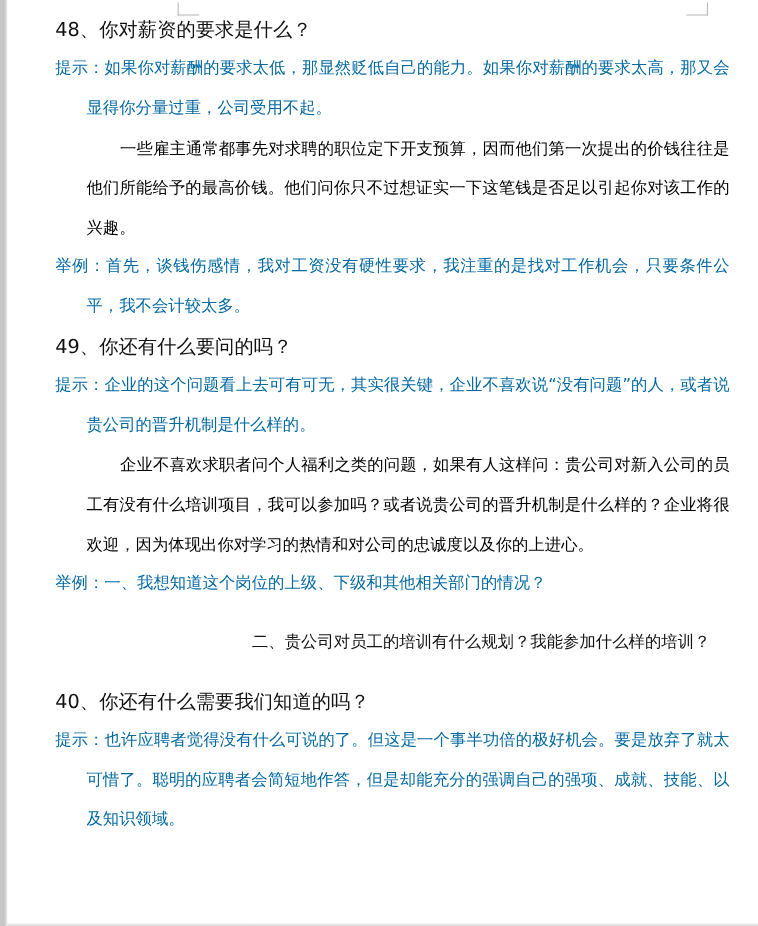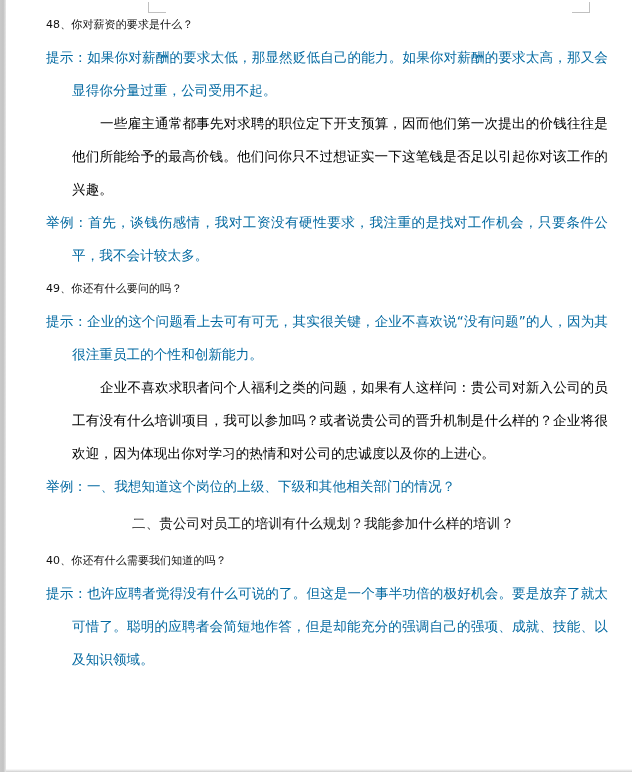--- a/index.html
+++ b/index.html
@@ -34,21 +34,21 @@
     padding:0;box-sizing:border-box;
   }
   #document-body{
     position:absolute;left:46px;top:8px;width:562px;
   }
 
   
   .qa-block{margin:0 0 0 0;}
 
   .question-heading{
-    font-size:11px;
+    font-size:16px;
     line-height:33px;
     color:#101010;
     margin:0;
     letter-spacing:0.1px;
     white-space:nowrap;
   }
 
   .hint-block,.example-block{
     font-size:13.6px;
     line-height:33px;
@@ -70,24 +70,24 @@
     text-indent:28px;     
     text-align:justify;
     text-justify:inter-ideograph;
     letter-spacing:0.05px;
     font-family:Liberation Serif, serif;
   }
   .example-item{
     font-size:13.6px;
     line-height:33px;
     color:#121212;
-    margin:4px;
+    margin:16px;
     padding-left:26px;
     text-indent:56px;
-    text-align:left;
+    text-align:right;
     letter-spacing:0.05px;
     white-space:nowrap;
   }
 </style>
 </head>
 <body>
 
 <div id="document-page">
 
   <div id="page-edge-left"></div>
@@ -109,21 +109,21 @@
 
       <p class="hint-block">提示：如果你对薪酬的要求太低，那显然贬低自己的能力。如果你对薪酬的要求太高，那又会显得你分量过重，公司受用不起。</p>
       <p class="body-para">一些雇主通常都事先对求聘的职位定下开支预算，因而他们第一次提出的价钱往往是他们所能给予的最高价钱。他们问你只不过想证实一下这笔钱是否足以引起你对该工作的兴趣。</p>
 
       <p class="hint-block">举例：首先，谈钱伤感情，我对工资没有硬性要求，我注重的是找对工作机会，只要条件公平，我不会计较太多。</p>
     </div>
 
     <div class="qa-block">
       <p class="question-heading">49、你还有什么要问的吗？</p>
 
-      <p class="hint-block">提示：企业的这个问题看上去可有可无，其实很关键，企业不喜欢说“没有问题”的人，因为其很注重员工的个性和创新能力。</p>
+      <p class="hint-block">提示：企业的这个问题看上去可有可无，其实很关键，企业不喜欢说“没有问题”的人，或者说贵公司的晋升机制是什么样的。</p>
       <p class="body-para">企业不喜欢求职者问个人福利之类的问题，如果有人这样问：贵公司对新入公司的员工有没有什么培训项目，我可以参加吗？或者说贵公司的晋升机制是什么样的？企业将很欢迎，因为体现出你对学习的热情和对公司的忠诚度以及你的上进心。</p>
 
       <p class="hint-block">举例：一、我想知道这个岗位的上级、下级和其他相关部门的情况？</p>
       <p class="example-item">二、贵公司对员工的培训有什么规划？我能参加什么样的培训？</p>
     </div>
 
     <div class="qa-block">
       <p class="question-heading">40、你还有什么需要我们知道的吗？</p>
 
       <p class="hint-block">提示：也许应聘者觉得没有什么可说的了。但这是一个事半功倍的极好机会。要是放弃了就太可惜了。聪明的应聘者会简短地作答，但是却能充分的强调自己的强项、成就、技能、以及知识领域。</p>

